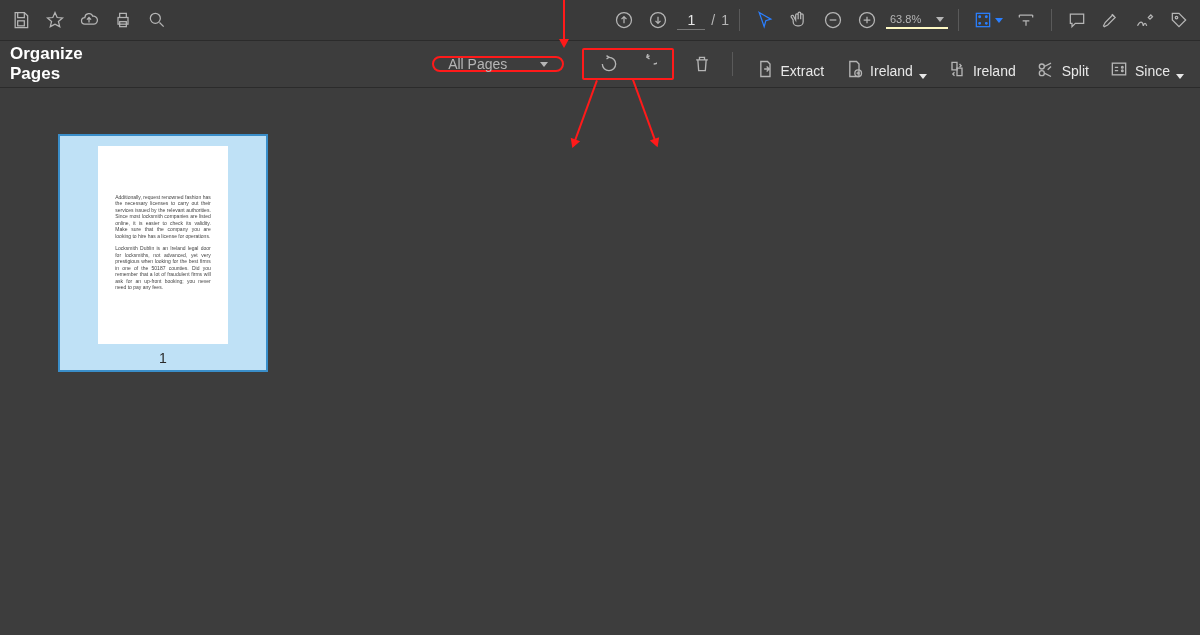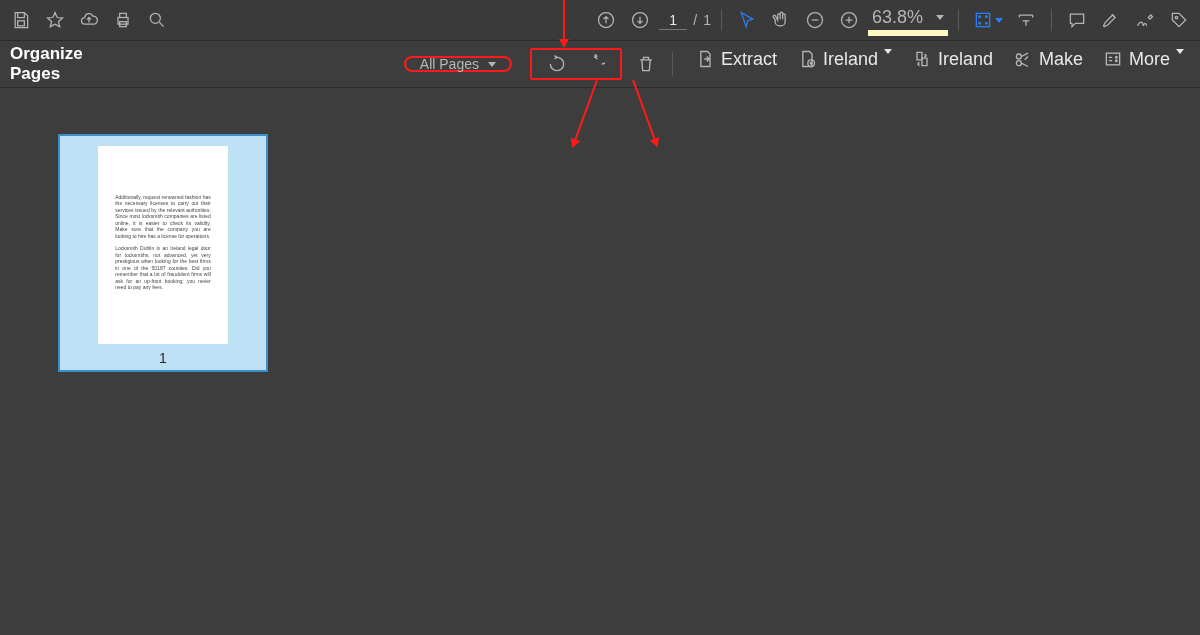--- a/index.html
+++ b/index.html
@@ -52,22 +52,22 @@
     background: transparent;
     border: none;
     border-bottom: 1px solid #777;
     color: var(--text-light);
     text-align: center;
     font-size: 14px;
   }
   .zoom-box {
     display: flex; align-items: center; gap: 13px;
     color: var(--icon-gray);
-    font-size: 18px;
-    border-bottom: 6px solid #fef9c3;
+    font-size: 11px;
+    border-bottom: 2px solid #fef9c3;
     padding: 2px 4px;
     min-width: 62px;
     justify-content: space-between;
   }
   .fit-page-btn {
     display:flex; align-items:center; gap:2px;
     color: var(--accent-blue);
     padding:0 4px; height:30px;
   }
   .fit-page-btn svg { width:20px; height:20px; stroke: currentColor; fill:none; stroke-width:1.5;}
@@ -111,23 +111,23 @@
     border-radius:2px;
     margin-left: 10px;
   }
   .org-btn {
     height:30px; width:30px;
     display:flex;align-items:center;justify-content:center;
     color: var(--icon-gray);
   }
   .org-btn svg{width:20px;height:20px;stroke:currentColor;fill:none;stroke-width:1.6;}
   .org-action {
-    display:flex; align-items:flex-start; gap:6px;
+    display:flex; align-items:flex-end; gap:6px;
     color: var(--text-light);
-    font-size:18px;
+    font-size:14px;
     padding: 0 6px;
     height: 30px;
   }
   .org-action svg{width:20px;height:20px;stroke:var(--icon-gray);fill:none;stroke-width:1.6;}
   .tb-sep2 { width:1px;height:24px;background:var(--divider);margin:0 8px;}
 
   
   .workspace {
     position: relative;
     height: calc(635px - 40px - 48px);
@@ -372,31 +372,31 @@
       </svg>
     <span>Ireland</span>
   </div>
 
   <div class="org-action">
     <svg viewBox="0 0 24 24">
         <circle cx="7" cy="9" r="3"></circle>
         <circle cx="7" cy="17" r="3"></circle>
         <path d="M10 9l8-4M10 17l8 4M14 13l4-4"></path>
       </svg>
-    <span>Make</span>
+    <span>Split</span>
   </div>
 
   <div class="org-action">
     <svg viewBox="0 0 24 24">
         <rect x="4" y="5" width="16" height="14"></rect>
         <path d="M7 10h4M7 14h4"></path>
         <circle cx="16" cy="10" r="1"></circle>
         <circle cx="16" cy="14" r="1"></circle>
       </svg>
-    <span>More</span>
+    <span>Since</span>
     <span class="caret-down"></span>
   </div>
 </div>
 
 <div class="workspace">
   <div class="page-thumb">
     <div class="paper">
       <div class="para">Additionally, request renowned fashion has the necessary licenses to carry out their services issued by the relevant authorities. Since most locksmith companies are listed online, it is easier to check its validity. Make sure that the company you are looking to hire has a license for operations.</div>
       <div class="para">Locksmith Dublin is an Ireland legal door for locksmiths, not advanced, yet very prestigious when looking for the best firms in one of the 50187 counties. Did you remember that a lot of fraudulent firms will ask for an up-front booking; you never need to pay any fees.</div>
     </div>

